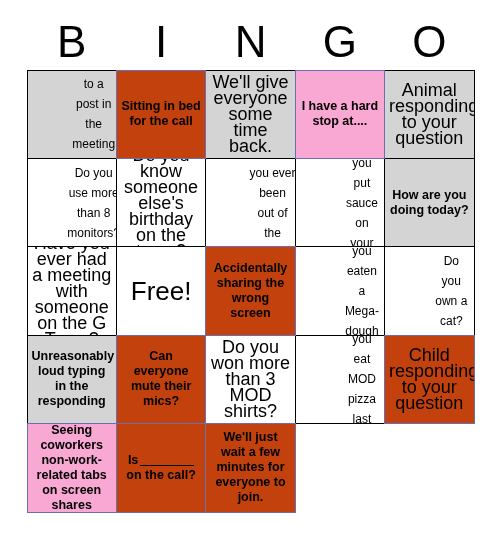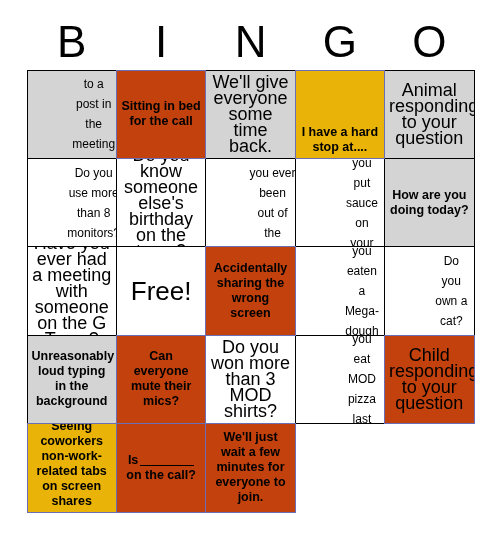--- a/index.html
+++ b/index.html
@@ -89,24 +89,23 @@
     background: #ffffff;
     border-color: #000000;
     z-index: 1;
   }
   .state-gray {
     background: #d4d4d4;
     border-color: #000000;
     z-index: 2;
   }
   .state-gray-blueborder {
-    background: #eab308;
+    background: #f9a8d4;
     border-color: #6a6fb5;
     z-index: 3;
-    align-items: flex-end;
   }
   .state-marked {
     background: #c2410c;
     border-color: #6a6fb5;
     z-index: 4;
   }
 
   .blank-line {
     display: inline-block;
     border-bottom: 1.5px solid #000000;
@@ -168,21 +167,21 @@
       <div class="cell state-marked t-sm">
         <span class="cell-text">Accidentally sharing the wrong screen</span>
       </div>
       <div class="cell state-plain t-lg">
         <span class="cell-text">Have you eaten a Mega-dough pizza?</span>
       </div>
       <div class="cell state-plain t-lg">
         <span class="cell-text">Do you own a cat?</span>
       </div>
       <div class="cell state-gray t-sm">
-        <span class="cell-text">Unreasonably loud typing in the background</span>
+        <span class="cell-text">Unreasonably loud typing in the responding</span>
       </div>
       <div class="cell state-marked t-sm">
         <span class="cell-text">Can everyone mute their mics?</span>
       </div>
       <div class="cell state-plain t-md">
         <span class="cell-text">Do you won more than 3 MOD shirts?</span>
       </div>
       <div class="cell state-plain t-lg">
         <span class="cell-text">Did you eat MOD pizza last week?</span>
       </div>

